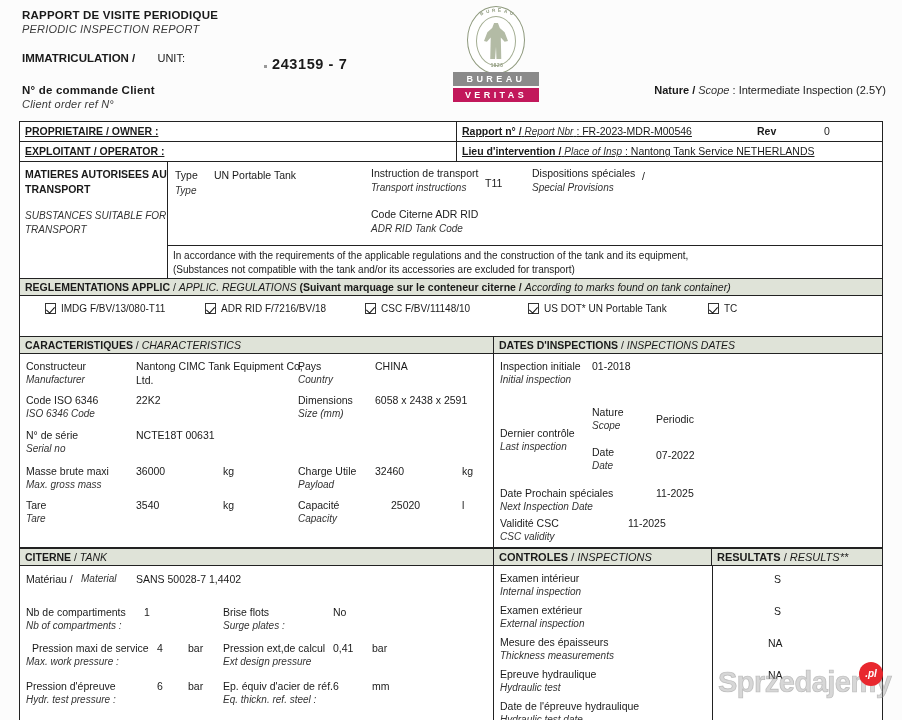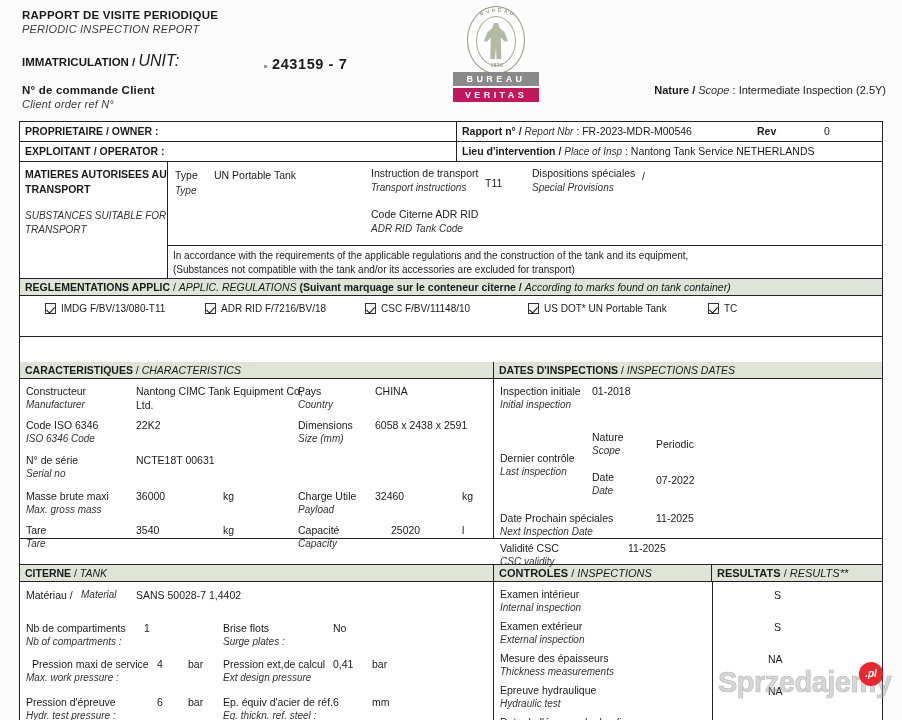--- a/index.html
+++ b/index.html
@@ -12,21 +12,21 @@
     overflow: hidden;
   }
   .page { position: relative; width: 902px; height: 720px; background: #fcfcfc; }
 
   
   .header { position: relative; height: 120px; }
   .hdr-left { position: absolute; left: 22px; top: 9px; }
   .t-bold { font-weight: bold; font-size: 11.5px; letter-spacing: .2px; }
   .t-ital { font-style: italic; font-size: 11px; color: #3a3a3a; letter-spacing: .2px; }
   .hdr-unit { position: absolute; left: 22px; top: 52px; font-weight: bold; font-size: 11.5px; }
-  .hdr-unit-ital { font-style: italic; font-weight: normal; font-size: 16px; }
+  .hdr-unit-ital { font-weight: normal; font-size: 11px; margin-left: 19px; }
   .unit-number {
     position: absolute; left: 272px; top: 56px;
     font-weight: bold; font-size: 14.5px; letter-spacing: .6px; color: #1a1a1a;
   }
   .unit-dot { position: absolute; left: 264px; top: 65px; width: 3px; height: 3px; background:#999; }
   .hdr-order { position: absolute; left: 22px; top: 84px; }
 
   .hdr-right { position: absolute; right: 16px; top: 11px; text-align: right; }
   .hdr-right .t-bold { font-size: 11.5px; }
   .hdr-right .t-ital { font-size: 11px; }
@@ -71,21 +71,21 @@
     border: 1.3px solid #222; border-bottom: none; background: #fff;
   }
   .row { position: relative; width: 100%; border-bottom: 1.1px solid #222; }
 
   .lbl-b { font-weight: bold; font-size: 10.5px; }
   .lbl-i { font-style: italic; font-size: 10px; color: #333; }
   .val   { font-size: 10.5px; color: #1a1a1a; }
   .val-s { font-size: 10px; color: #1a1a1a; }
 
   
-  .r-owner { display: flex; height: 20px; }
+  .r-owner { display: flex; height: 20px; text-decoration: underline; }
   .r-owner > div { padding: 3px 0 0 5px; font-size: 10.5px; }
   .c-left { width: 437px; border-right: 1.1px solid #222; }
   .c-right { flex: 1; position: relative; }
   .rev-lbl { position: absolute; left: 300px; top: 3px; font-weight: bold; font-size: 10.5px; }
   .rev-val { position: absolute; left: 367px; top: 3px; font-size: 10.5px; }
 
   
   .r-mat { position: relative; height: 117px; display: flex; }
   .mat-label { width: 148px; border-right: 1.1px solid #222; padding: 6px 0 0 5px; position: relative; }
   .mat-body { flex: 1; position: relative; }
@@ -108,29 +108,29 @@
     position: relative; flex: none;
   }
   .chk-box::after {
     content: ""; position: absolute; left: 2px; top: 1px;
     width: 4px; height: 7px; border: solid #111; border-width: 0 1.6px 1.6px 0;
     transform: rotate(42deg);
   }
   .chk-label { font-size: 10px; }
 
   
-  .twocol { display: flex; margin-top: 25px; }
+  .twocol { display: flex; }
   .col-l { width: 474px; border-right: 1.1px solid #222; }
   .col-r { flex: 1; }
   .sub-sec-head {
     background: #dfe3d8; border-bottom: 1.1px solid #222;
     padding: 2px 0 2px 5px; font-size: 10.5px; height: 17px;
   }
   .pane { position: relative; }
-  .pane-191 { height: 160px; border-bottom: 1.1px solid #222; }
+  .pane-191 { height: 194px; border-bottom: 1.1px solid #222; }
   .pane-205 { height: 205px; }
 
   .res-head { display: flex; height: 17px; background: #dfe3d8; border-bottom: 1.1px solid #222; }
   .res-head > div { padding: 2px 8px 2px 5px; font-size: 11px; }
   .res-head .rh-l { width: 218px; border-right: 1.1px solid #222; }
   .res-head .rh-r { flex: 1; }
   .res-divider { position: absolute; left: 218px; top: 0; bottom: 0; border-left: 1.1px solid #222; }
 
   
   .watermark {

